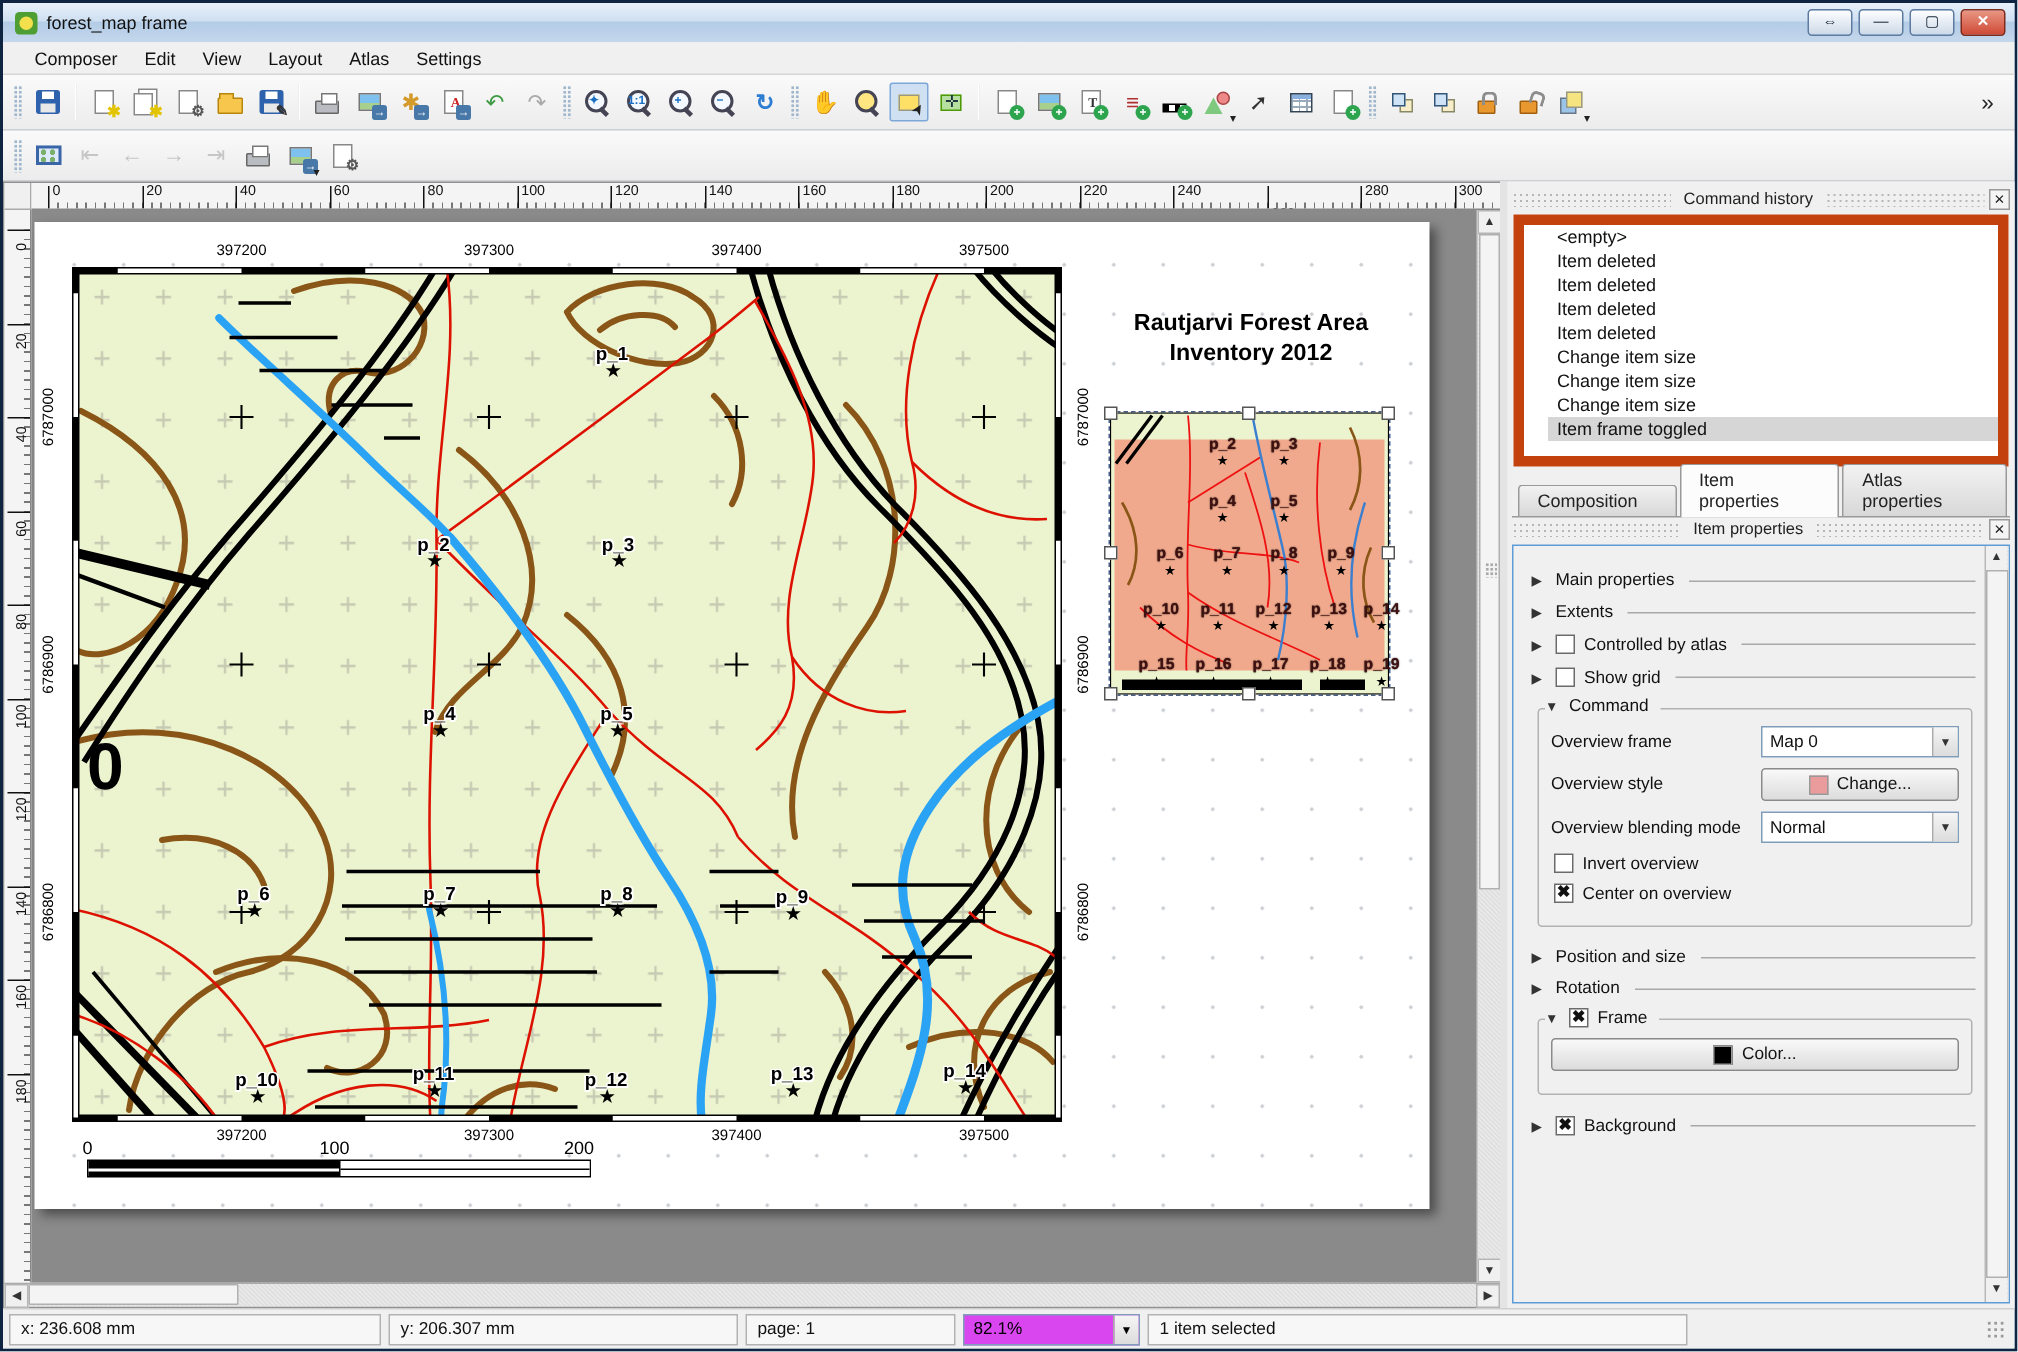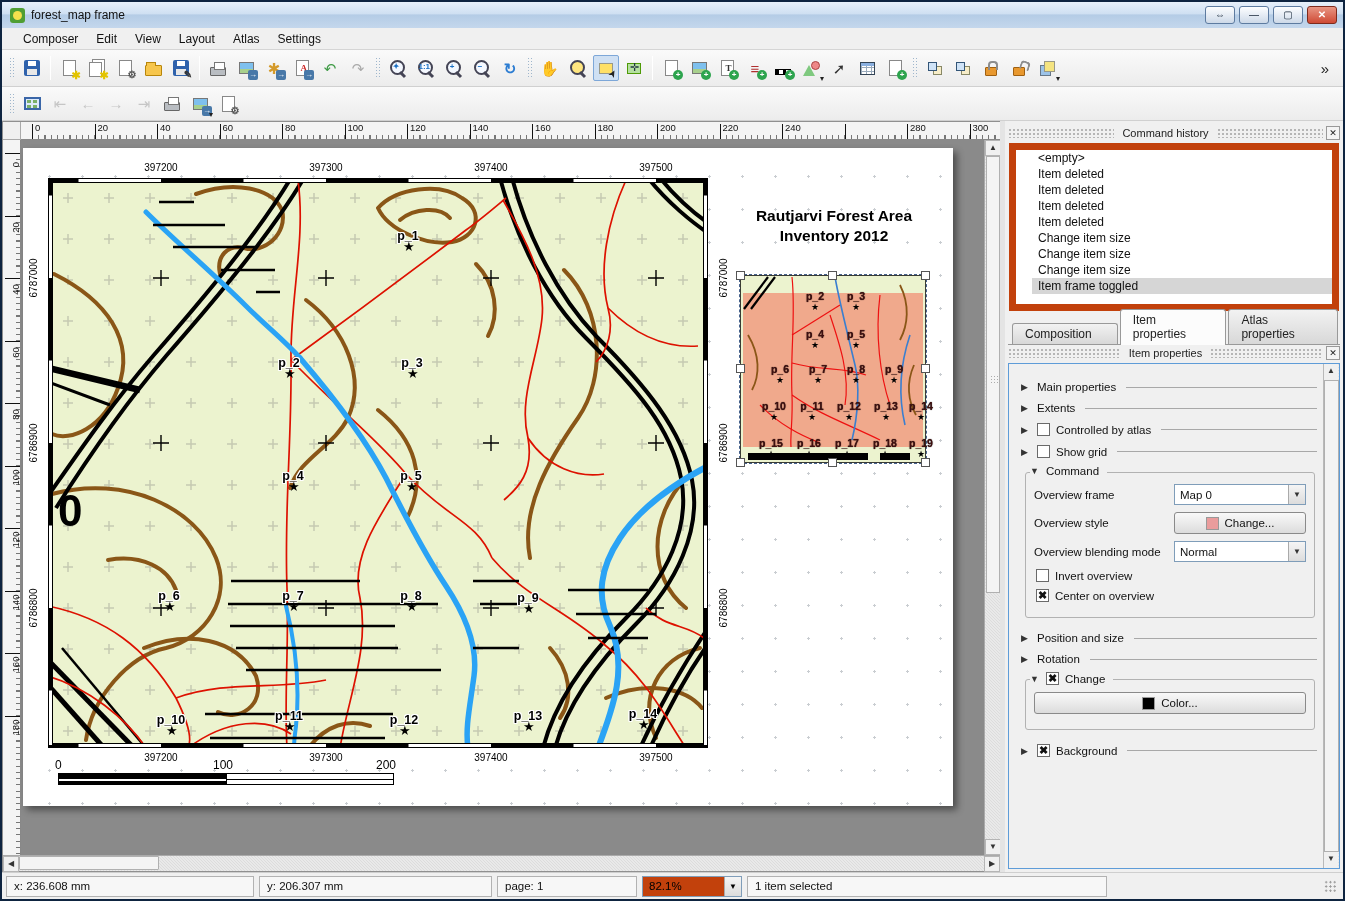--- a/index.html
+++ b/index.html
@@ -139,21 +139,21 @@
   .combo { flex:1; height:21px; background:#fff; border:1px solid #7f9db9; display:flex; align-items:center; font-size:11.5px; padding-left:5px; position:relative; }
   .combo .arr { position:absolute; right:0; top:0; bottom:0; width:17px; background:linear-gradient(#f5f5f5,#dcdcdc); border-left:1px solid #aaa; font-size:8px; line-height:19px; text-align:center; color:#333; }
   .pbtn { flex:1; height:22px; border:1px solid #8a8a8a; border-radius:3px; background:linear-gradient(#f9f9f9,#dcdcdc); display:flex; align-items:center; justify-content:center; gap:6px; font-size:11.5px; color:#111; }
   .swatch { width:13px; height:13px; border:1px solid #999; }
   .spin { flex:1; height:22px; background:#fff; border:1px solid #7f9db9; display:flex; align-items:center; position:relative; padding-left:5px; }
   .spin .arrs { position:absolute; right:0; top:0; bottom:0; width:16px; display:flex; flex-direction:column; border-left:1px solid #aaa; }
   .spin .arrs div { flex:1; font-size:6px; line-height:9px; text-align:center; background:linear-gradient(#f5f5f5,#dcdcdc); color:#333; }
   
   .statusbar { height:27px; background:#f0f0f0; border-top:1px solid #cfcfcf; display:flex; align-items:center; padding:0 6px 0 4px; gap:5px; }
   .sbox { height:21px; border:1px solid #b2b2b2; background:#f7f7f7; font-size:11.5px; color:#111; display:flex; align-items:center; padding:0 7px; }
-  .zoombox { width:100px; height:21px; background:#c2410c; border:1px solid #7f9db9; font-size:11.5px; display:flex; align-items:center; padding-left:6px; position:relative; }
+  .zoombox { width:118px; height:21px; background:#d946ef; border:1px solid #7f9db9; font-size:11.5px; display:flex; align-items:center; padding-left:6px; position:relative; }
   .zoombox .arr { position:absolute; right:0; top:0; bottom:0; width:17px; background:linear-gradient(#f5f5f5,#dcdcdc); border-left:1px solid #aaa; font-size:8px; line-height:19px; text-align:center; }
   .grip { margin-left:auto; width:13px; height:13px; background-image:radial-gradient(#9a9a9a 1.2px,transparent 1.2px); background-size:4.3px 4.3px; }
 </style>
 </head>
 <body>
 
 <div class="window">
 
   <div class="titlebar">
     <div class="qgis-logo"></div>
@@ -768,21 +768,21 @@
           <div class="srow">
             <span class="tri">▶</span>
             <span>Rotation</span>
             <span class="hline"></span>
           </div>
 
           <div class="grp">
             <div class="grp-title">
               <span class="tri">▼</span>
               <span class="chk">✖</span>
-              <span>Change</span>
+              <span>Frame</span>
             </div>
             <div class="prow">
               <div class="pbtn">
                 <span class="swatch" id="frameSwatch" style="background: rgb(0, 0, 0);"></span>
                 <span>Color...</span>
               </div>
             </div>
           </div>
 
           <div class="srow">

